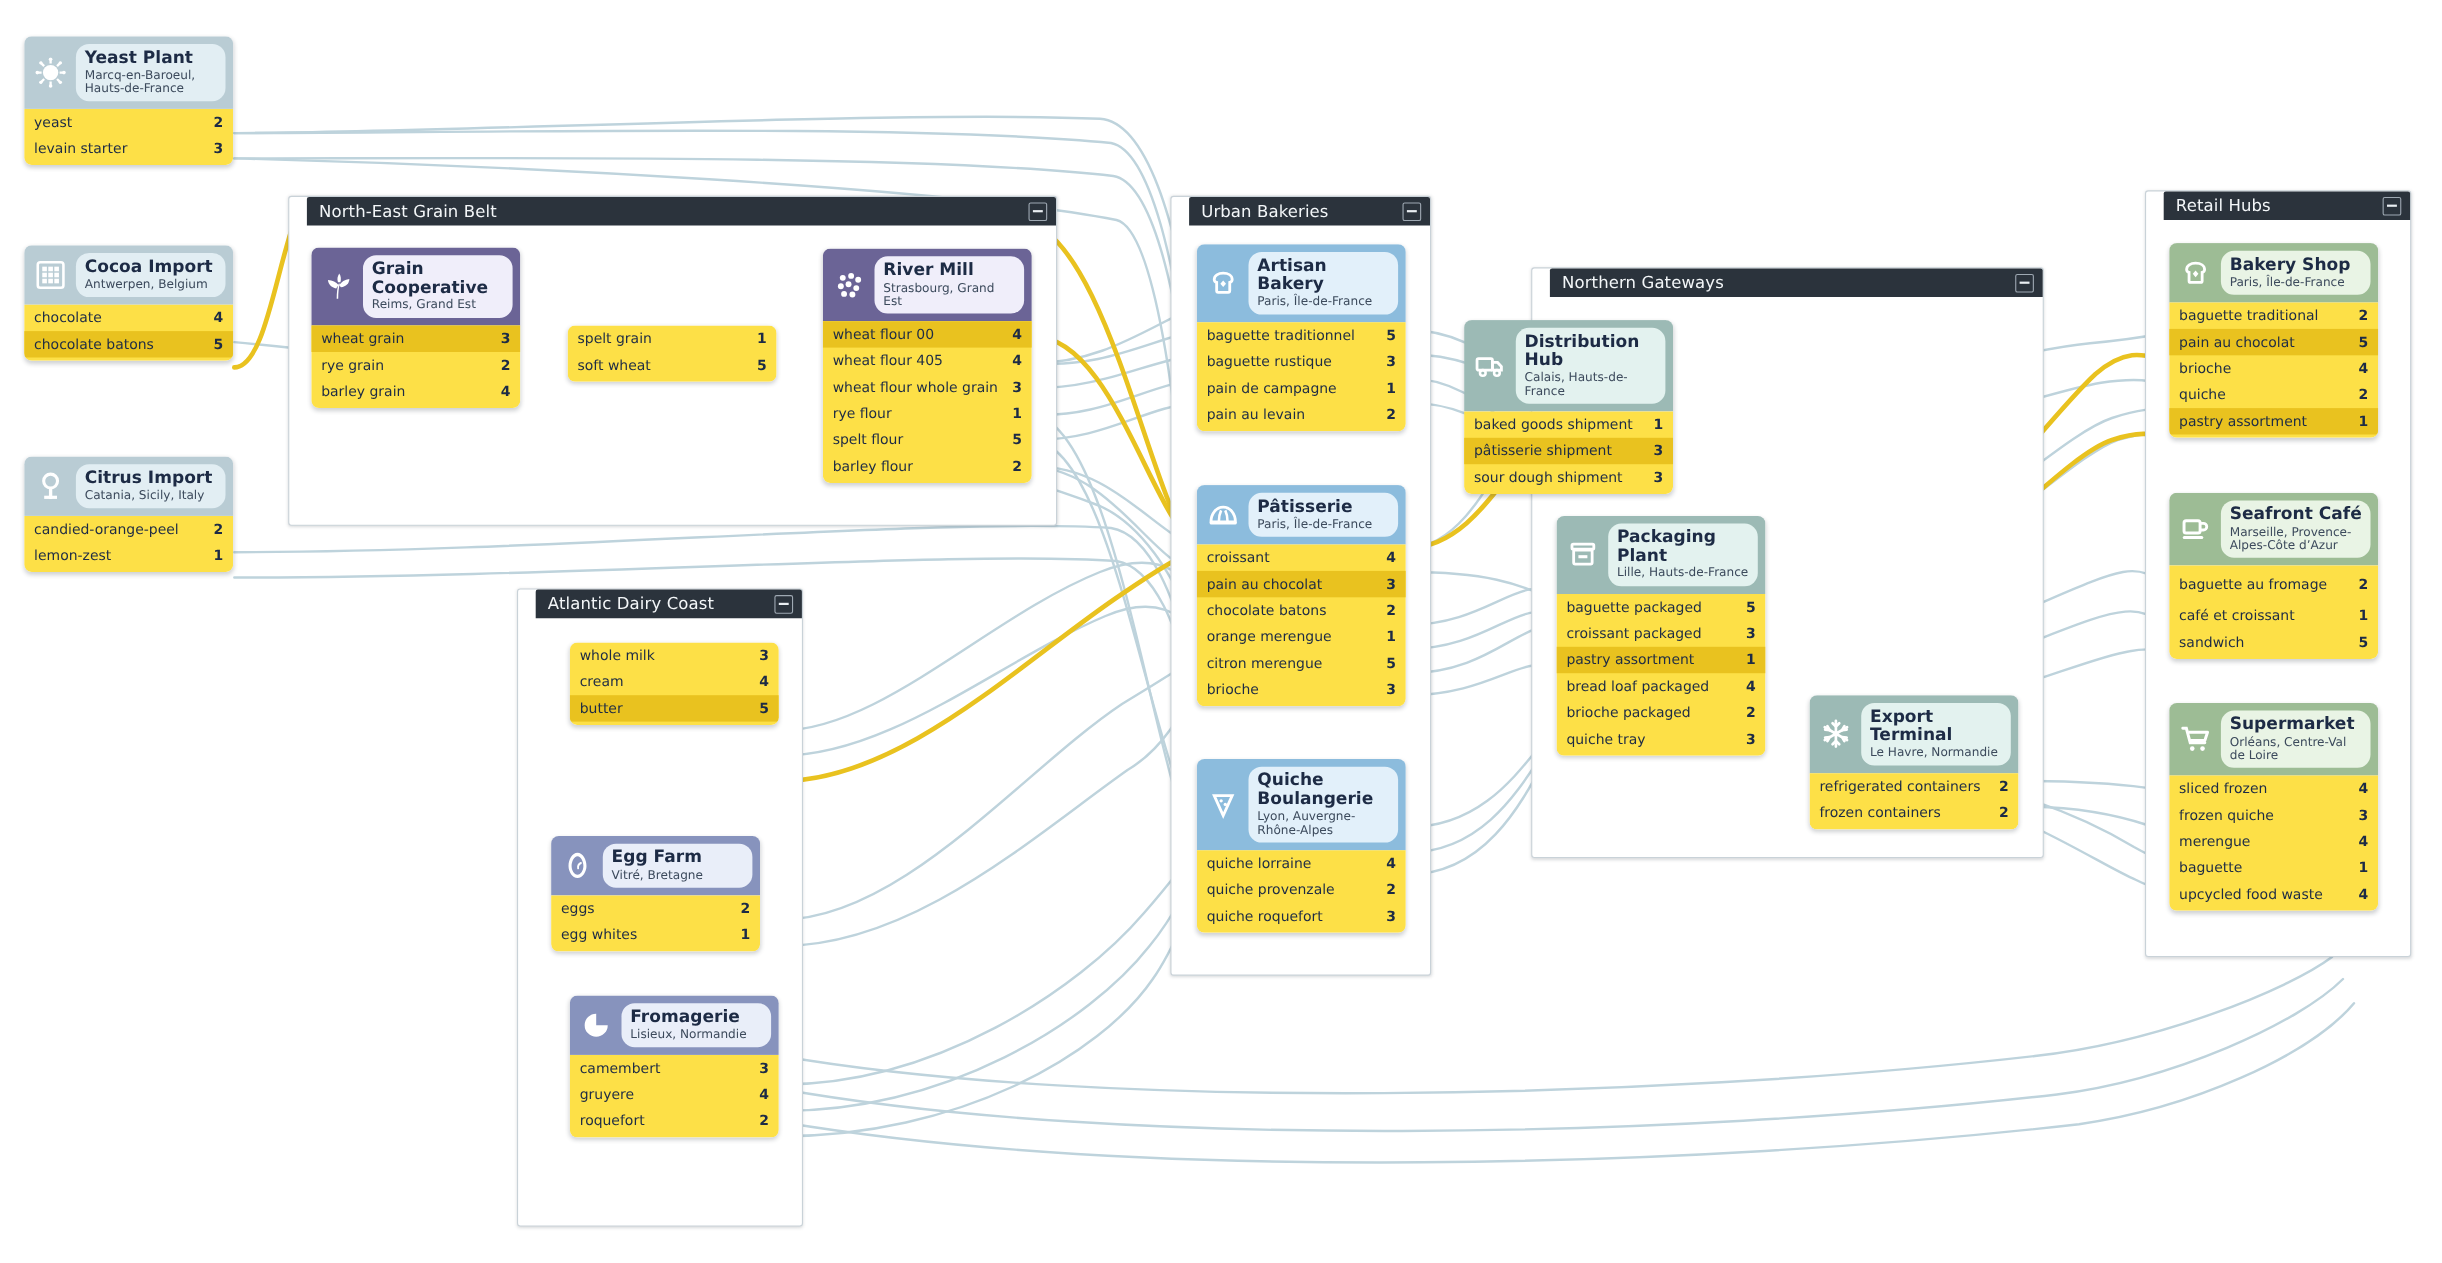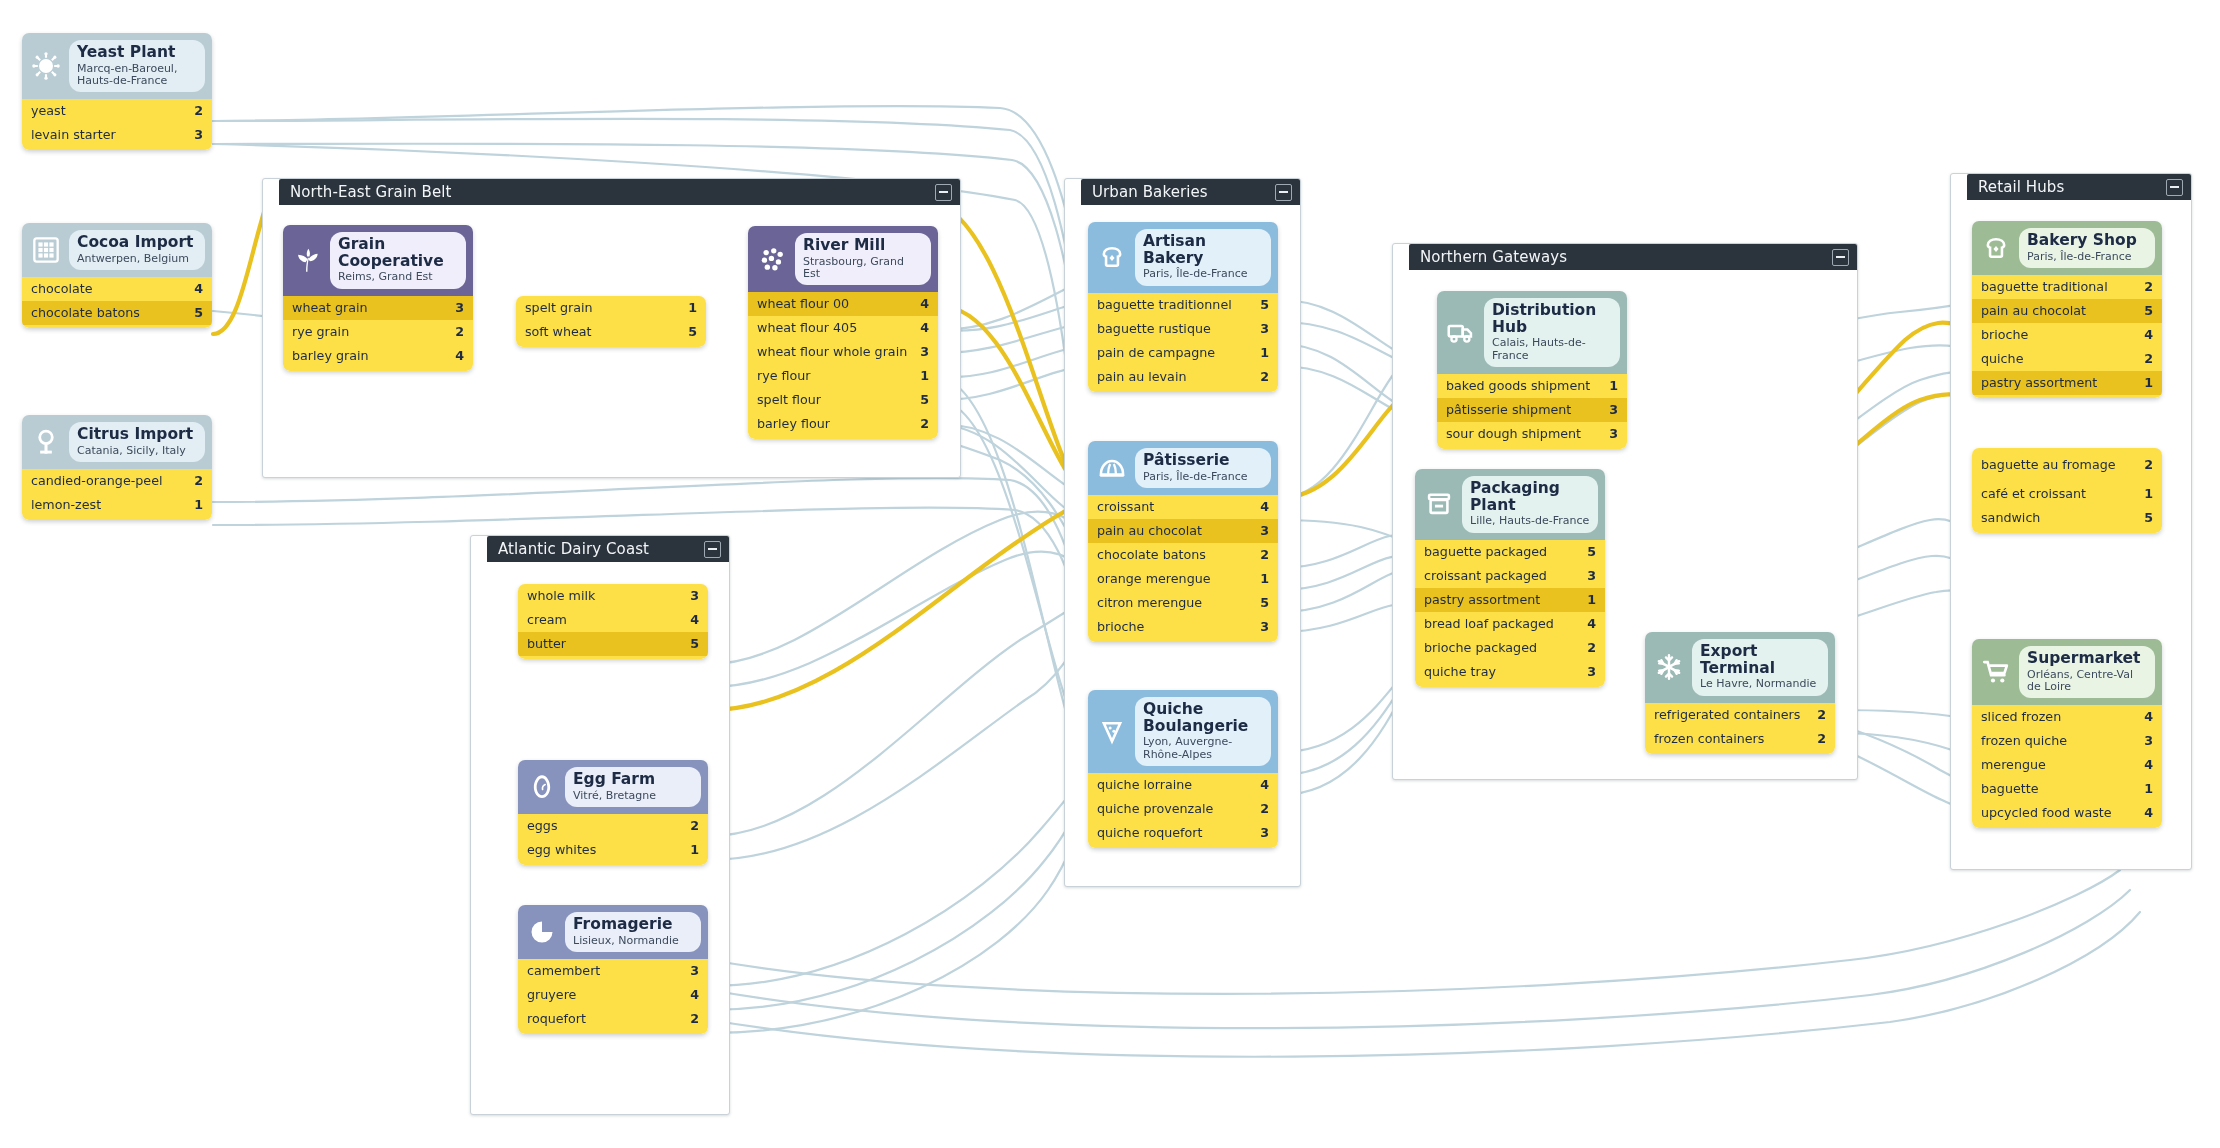--- a/index.html
+++ b/index.html
@@ -359,21 +359,21 @@
           <div class="row">
             <span class="lbl">cream</span>
             <span class="val">4</span>
           </div>
           <div class="row hl">
             <span class="lbl">butter</span>
             <span class="val">5</span>
           </div>
         </div>
       </div>
-      <div class="node p-dairy" style="left: 518px; top: 760px; width: 190px;">
+      <div class="node p-dairy" style="left: 501px; top: 760px; width: 190px;">
         <div class="node-head">
           <span class="node-ico">
             <svg viewBox="0 0 24 24">
               <path d="M12 2c4.2 0 7 5.6 7 10.2S16 21.5 12 21.5 5 16.8 5 12.2 7.8 2 12 2zm0 2.6c-2.7 0-4.6 4.3-4.6 7.6S9.3 19 12 19s4.6-3.5 4.6-6.8S14.7 4.6 12 4.6z"></path>
               <path d="M14.4 9.2c-2 .8-3.1 2.7-2.6 5.1.2.9 1.6.6 1.4-.3-.3-1.6.3-2.8 1.8-3.4.9-.4.3-1.7-.6-1.4z"></path>
             </svg>
           </span>
           <span class="node-txt">
             <span class="node-name" style="display: block;">Egg Farm</span>
             <span class="node-loc" style="display: block;">Vitré, Bretagne</span>
@@ -512,21 +512,21 @@
           <div class="row">
             <span class="lbl">quiche provenzale</span>
             <span class="val">2</span>
           </div>
           <div class="row">
             <span class="lbl">quiche roquefort</span>
             <span class="val">3</span>
           </div>
         </div>
       </div>
-      <div class="node p-logis" style="left: 1437px; top: 291px; width: 190px;">
+      <div class="node p-logis" style="left: 1331px; top: 291px; width: 190px;">
         <div class="node-head">
           <span class="node-ico">
             <svg viewBox="0 0 24 24">
               <rect x="1.5" y="6" width="12" height="9" rx="1.2" fill="none" stroke="#fff" stroke-width="2.2"></rect>
               <path d="M13.5 9h4l3 3.2V15h-7z" fill="none" stroke="#fff" stroke-width="2.2"></path>
               <circle cx="6" cy="17.2" r="2.2" fill="none" stroke="#fff" stroke-width="2"></circle>
               <circle cx="17" cy="17.2" r="2.2" fill="none" stroke="#fff" stroke-width="2"></circle>
             </svg>
           </span>
           <span class="node-txt">
@@ -648,20 +648,33 @@
             <span class="lbl">quiche</span>
             <span class="val">2</span>
           </div>
           <div class="row hl">
             <span class="lbl">pastry assortment</span>
             <span class="val">1</span>
           </div>
         </div>
       </div>
       <div class="node p-retail" style="left: 1972px; top: 448px; width: 190px;">
+        <div class="node-head">
+          <span class="node-ico">
+            <svg viewBox="0 0 24 24">
+              <rect x="3" y="5.5" width="12.5" height="9.5" rx="1.6" fill="none" stroke="#fff" stroke-width="2.3"></rect>
+              <path d="M15.5 7.5h2.6a2.6 2.6 0 0 1 0 5.2h-2.6" fill="none" stroke="#fff" stroke-width="2.2"></path>
+              <rect x="2" y="17.4" width="16" height="2.4" rx="1.2"></rect>
+            </svg>
+          </span>
+          <span class="node-txt">
+            <span class="node-name" style="display: block;">Seafront Café</span>
+            <span class="node-loc" style="display: block;">Marseille, Provence-Alpes-Côte d’Azur</span>
+          </span>
+        </div>
         <div class="rows">
           <div class="row two">
             <span class="lbl">baguette au fromage</span>
             <span class="val">2</span>
           </div>
           <div class="row">
             <span class="lbl">café et croissant</span>
             <span class="val">1</span>
           </div>
           <div class="row">

